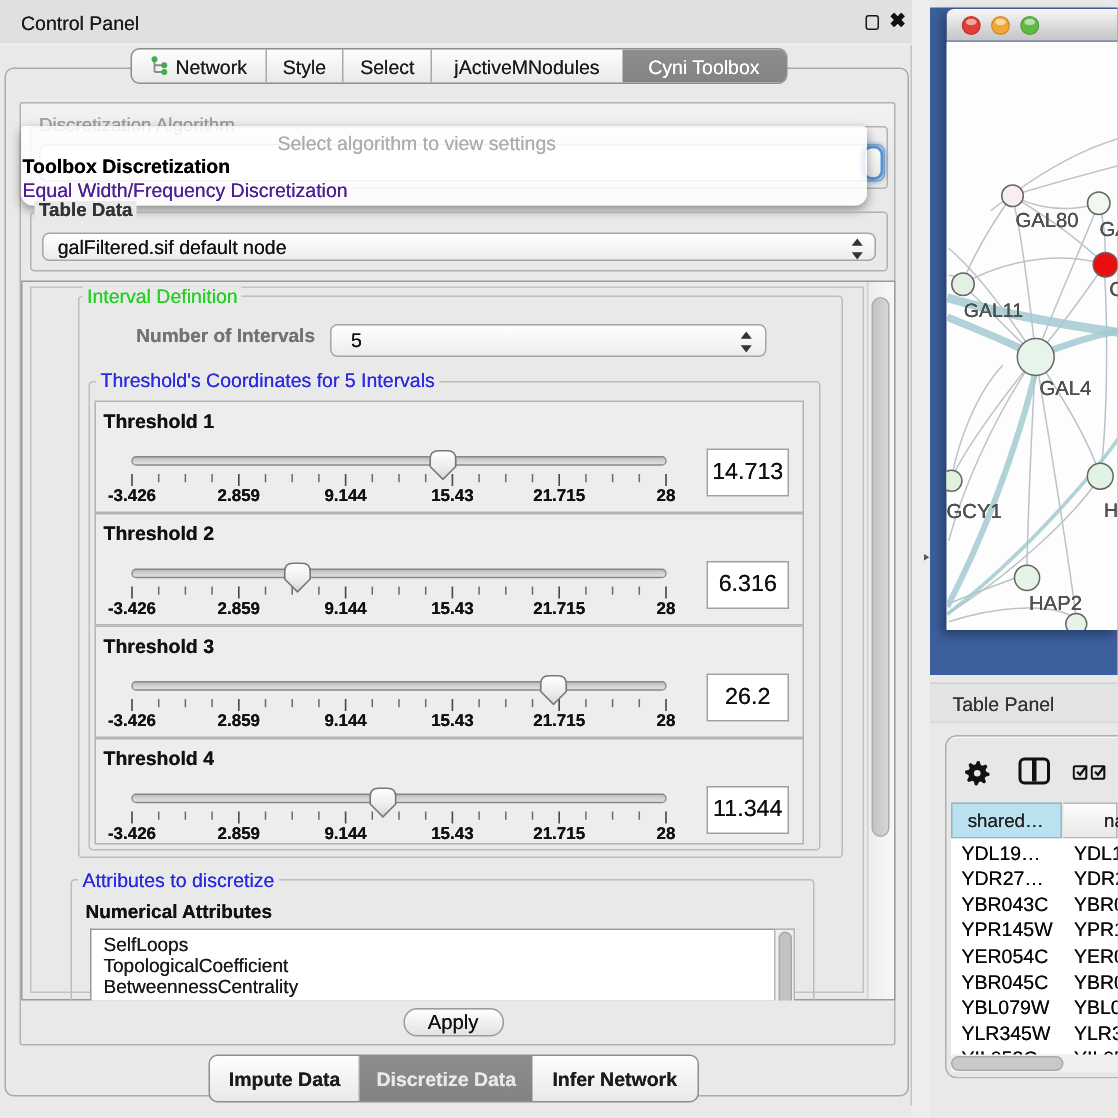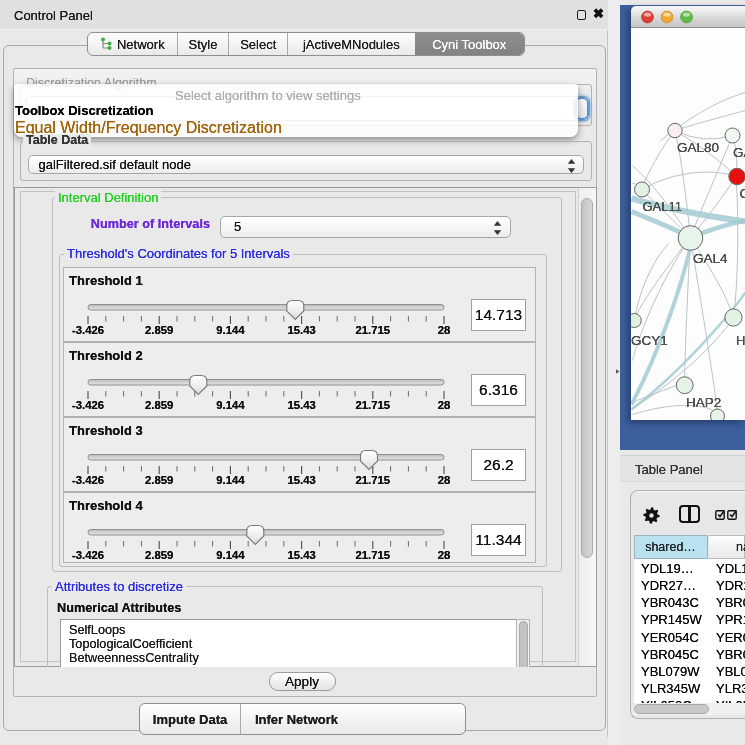--- a/index.html
+++ b/index.html
@@ -33,35 +33,35 @@
 <div class="tabtxt" style="width:59px;border-right:1px solid #a9a9a9">Select</div>
 <div class="tabtxt" style="width:127px">jActiveMNodules</div>
 <div class="tabtxt" style="width:110px;background:linear-gradient(#8d8d8d,#838383);color:#fff">Cyni Toolbox</div>
 </div>
 <div class="abs" style="left:12.5px;top:68px;width:584.5px;height:629px;background:linear-gradient(#f2f2f2,#e9e9e9 45px);border:1px solid #b3b3b3;border-radius:2px"></div>
 <div class="abs" style="left:20px;top:84px;width:572px;height:42px;border:1px solid #b2b2b2;border-radius:3px"></div>
 <div class="gtitle" style="left:23px;top:77px;font-size:12.5px;font-weight:normal;color:#9da0a0;background:transparent">Discretization Algorithm</div>
 <div class="abs" style="left:26px;top:96px;width:564px;height:25px;background:#fff;border:1px solid #aaa;border-radius:5px"></div>
 <div class="abs" style="left:575px;top:97px;width:14px;height:23px;background:linear-gradient(#fdfdfd,#e8e8e8);border:2px solid #5693d4;border-radius:6px;box-shadow:0 0 3px 1.5px rgba(90,150,215,0.75)"></div>
 <div class="abs" style="left:14px;top:84px;width:564px;height:52.5px;background:rgba(255,255,255,0.85);border-radius:3px 3px 8px 8px;box-shadow:0 3px 7px rgba(0,0,0,0.4)"></div>
-<div class="abs" style="left:175px;top:87.5px;font-size:13px;color:#abaeae">Select algorithm to view settings</div>
+<div class="abs" style="left:185px;top:87.5px;font-size:13px;color:#abaeae">Select algorithm to view settings</div>
 <div class="abs" style="left:15px;top:102.5px;font-size:13px;font-weight:bold;color:#000">Toolbox Discretization</div>
-<div class="abs" style="left:15px;top:119px;font-size:16px;color:#a16207">Equal Width/Frequency Discretization</div>
+<div class="abs" style="left:15px;top:119px;font-size:13px;color:#4c1d95">Equal Width/Frequency Discretization</div>
 <div class="abs" style="left:20px;top:141px;width:572px;height:40px;border:1px solid #b2b2b2;border-radius:3px"></div>
 <div class="gtitle" style="left:23px;top:133.5px;font-size:12.5px;font-weight:bold;color:#333">Table Data</div>
 <div class="combo" style="left:27.5px;top:154.5px;width:556.5px;height:19.5px;padding-left:10px">galFiltered.sif default node<svg class="arr" style="right:7px;top:2px" viewBox="0 0 9 16">
       <path d="M4.5,1 L8.2,5.8 H0.8 Z M4.5,15 L0.8,10.2 H8.2 Z" fill="#333"></path>
     </svg></div>
 <div class="abs" style="left:14px;top:186.5px;width:583px;height:480px;background:#e9e9e9;border:1px solid #9b9b9b"></div>
 <div class="abs" style="left:19.5px;top:191px;width:556px;height:471px;border:1px solid #c2c2c2"></div>
 <div class="abs" style="left:577.5px;top:187.5px;width:18.5px;height:478px;background:linear-gradient(90deg,#ededed,#f7f7f7);border-left:1px solid #d2d2d2"></div>
 <div class="abs" style="left:580.5px;top:198px;width:12.5px;height:360px;background:linear-gradient(90deg,#c2c2c2,#d8d8d8);border:1px solid #ababab;border-radius:6.5px"></div>
 <div class="abs" style="left:52px;top:197px;width:510px;height:375px;border:1px solid #bdbdbd;border-radius:3px"></div>
 <div class="gtitle" style="left:55px;top:190.5px;font-size:13px;color:#21d021">Interval Definition</div>
-<div class="abs" style="left:40px;top:217px;width:170px;text-align:right;font-size:12.7px;font-weight:bold;color:#6d28d9">Number of Intervals</div>
+<div class="abs" style="left:40px;top:217px;width:170px;text-align:right;font-size:12.7px;font-weight:bold;color:#737373">Number of Intervals</div>
 <div class="combo" style="left:220px;top:215.5px;width:291px;height:22px;padding-left:13px">5<svg class="arr" style="right:8px;top:3px" viewBox="0 0 9 16">
       <path d="M4.5,1 L8.2,5.8 H0.8 Z M4.5,15 L0.8,10.2 H8.2 Z" fill="#333"></path>
     </svg></div>
 <div class="abs" style="left:58.5px;top:253.5px;width:488.5px;height:313px;border:1px solid #bdbdbd;border-radius:3px"></div>
 <div class="gtitle" style="left:64px;top:247px;font-size:13px;color:#2a2ae0">Threshold's Coordinates for 5 Intervals</div>
 <svg width="0" height="0" style="position:absolute">
     <defs>
       <linearGradient id="trackg" x1="0" y1="0" x2="0" y2="1">
         <stop offset="0" stop-color="#b8b8b8"></stop>
         <stop offset="0.5" stop-color="#d2d2d2"></stop>
@@ -147,20 +147,21 @@
 <div class="gtitle" style="left:38px;top:0;font-size:13px;color:#2a2ae0">Attributes to discretize</div>
 <div class="abs" style="left:43px;top:21px;font-size:12.7px;font-weight:bold;color:#111">Numerical Attributes</div>
 <div class="abs" style="left:45.5px;top:39px;width:470.5px;height:60px;background:#fff;border:1px solid #9a9a9a;border-right:none"></div>
 <div class="abs" style="left:55px;top:42.5px;font-size:12.7px;color:#1a1a1a;line-height:14.2px">SelfLoops<br>TopologicalCoefficient<br>BetweennessCentrality</div>
 <div class="abs" style="left:502px;top:39px;width:14px;height:60px;background:#f0f0f0;border:1px solid #b5b5b5"></div>
 <div class="abs" style="left:504.5px;top:41px;width:9px;height:70px;background:#c2c2c2;border:1px solid #a8a8a8;border-radius:4.5px"></div>
 </div>
 <div class="abs" style="left:268.5px;top:671.5px;width:67px;height:19.5px;background:linear-gradient(#ffffff,#efefef 55%,#e3e3e3);border:1px solid #9c9c9c;border-radius:9px;display:flex;align-items:center;justify-content:center;font-size:13.5px;color:#111">Apply</div>
 <div class="abs" style="left:139px;top:703px;width:327px;height:32px;border:1px solid #8e8e8e;border-radius:6px;overflow:hidden;display:flex;background:linear-gradient(#fefefe,#e9e9e9)">
 <div class="tabtxt" style="width:101px;border-right:1px solid #a9a9a9;font-weight:bold">Impute Data</div>
+<div class="tabtxt" style="width:115px;background:linear-gradient(#8d8d8d,#838383);color:#e8e8e8;font-weight:bold">Discretize Data</div>
 <div class="tabtxt" style="width:111px;font-weight:bold">Infer Network</div>
 </div>
 <div class="abs" style="left:608px;top:0;width:12px;height:745px;background:#ededed"></div>
 <div class="abs" style="left:615.5px;top:369px;width:4px;height:5px;background:#555;clip-path:polygon(0 0,100% 50%,0 100%)"></div>
 <div class="abs" style="left:619.5px;top:5px;width:125.5px;height:445px;background:#3c5f9d"></div>
 <div class="abs" style="left:630.5px;top:6px;width:114.5px;height:414px;box-shadow:-3px 3px 7px rgba(0,0,20,0.35)"></div>
 <div class="abs" style="left:630.5px;top:6px;width:114.5px;height:21.5px;background:linear-gradient(#f8f8f8,#d2d2d2 70%,#c6c6c6);border-bottom:1px solid #8f8f8f;border-radius:5px 0 0 0"></div>
 <svg class="abs" style="left:630.5px;top:6px" width="114" height="22" viewBox="0 0 114 22">
     <circle cx="16.5" cy="11" r="5.9" fill="#df3f38" stroke="#b5332c" stroke-width="0.8"></circle>
     <circle cx="36" cy="11" r="5.9" fill="#f0a835" stroke="#c8882a" stroke-width="0.8"></circle>

